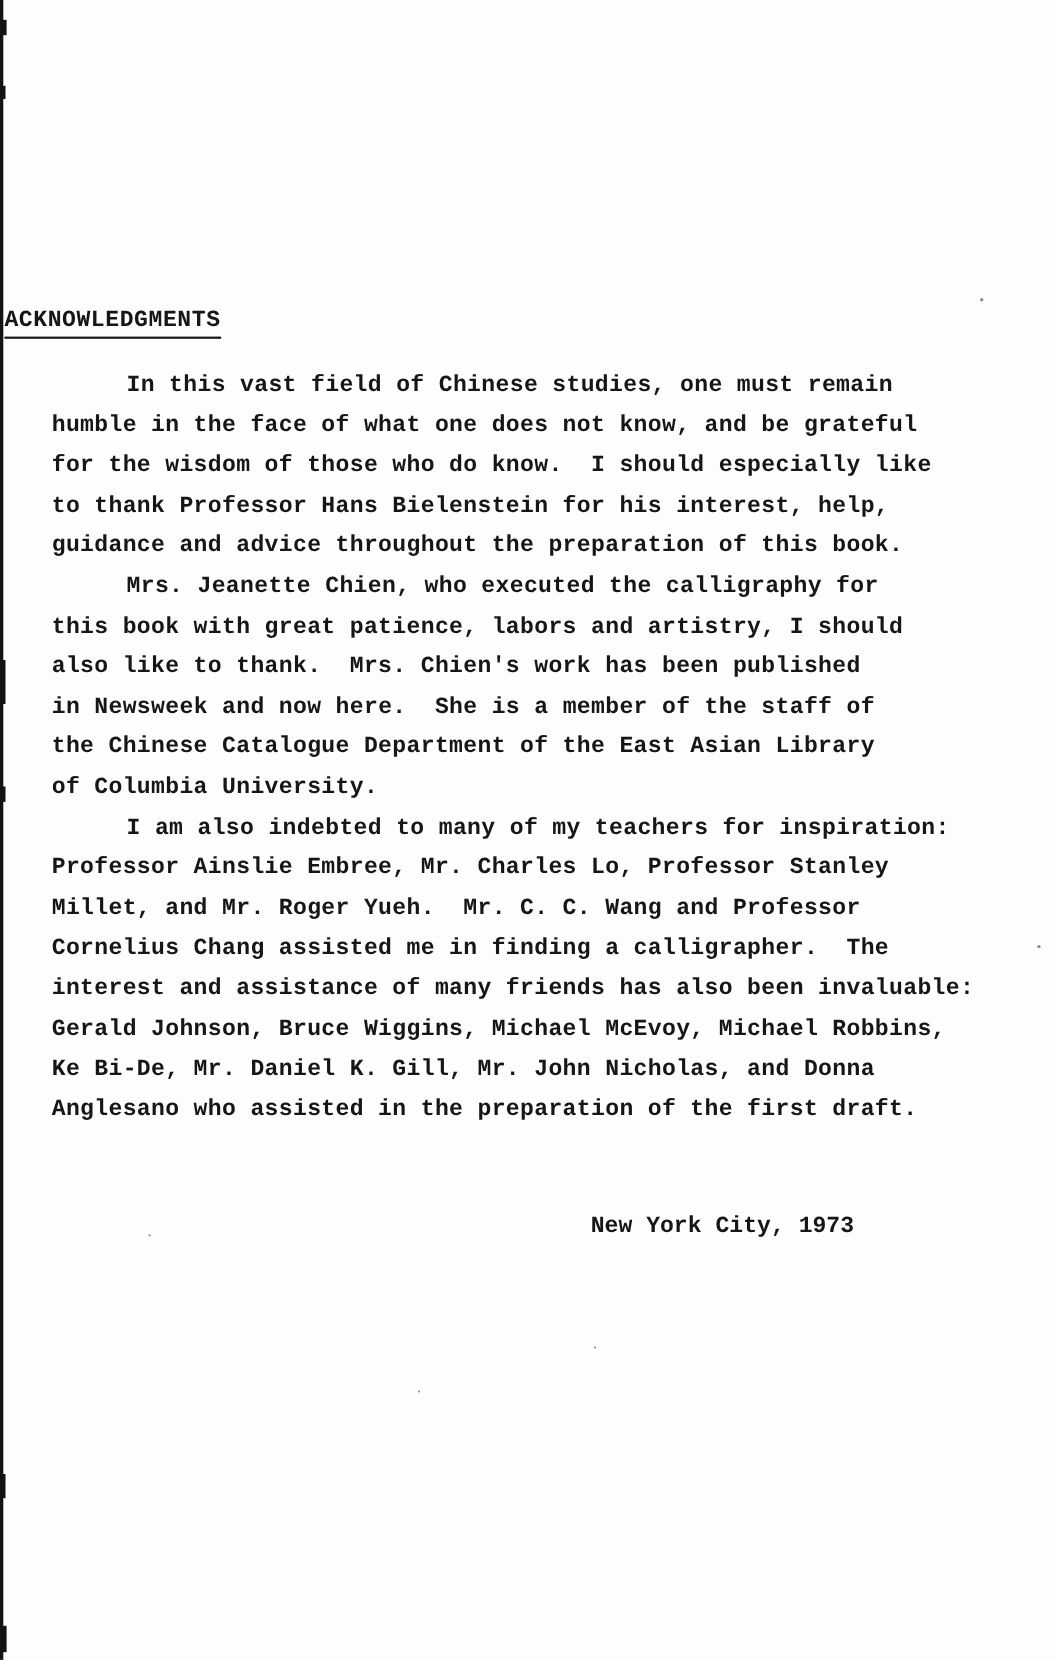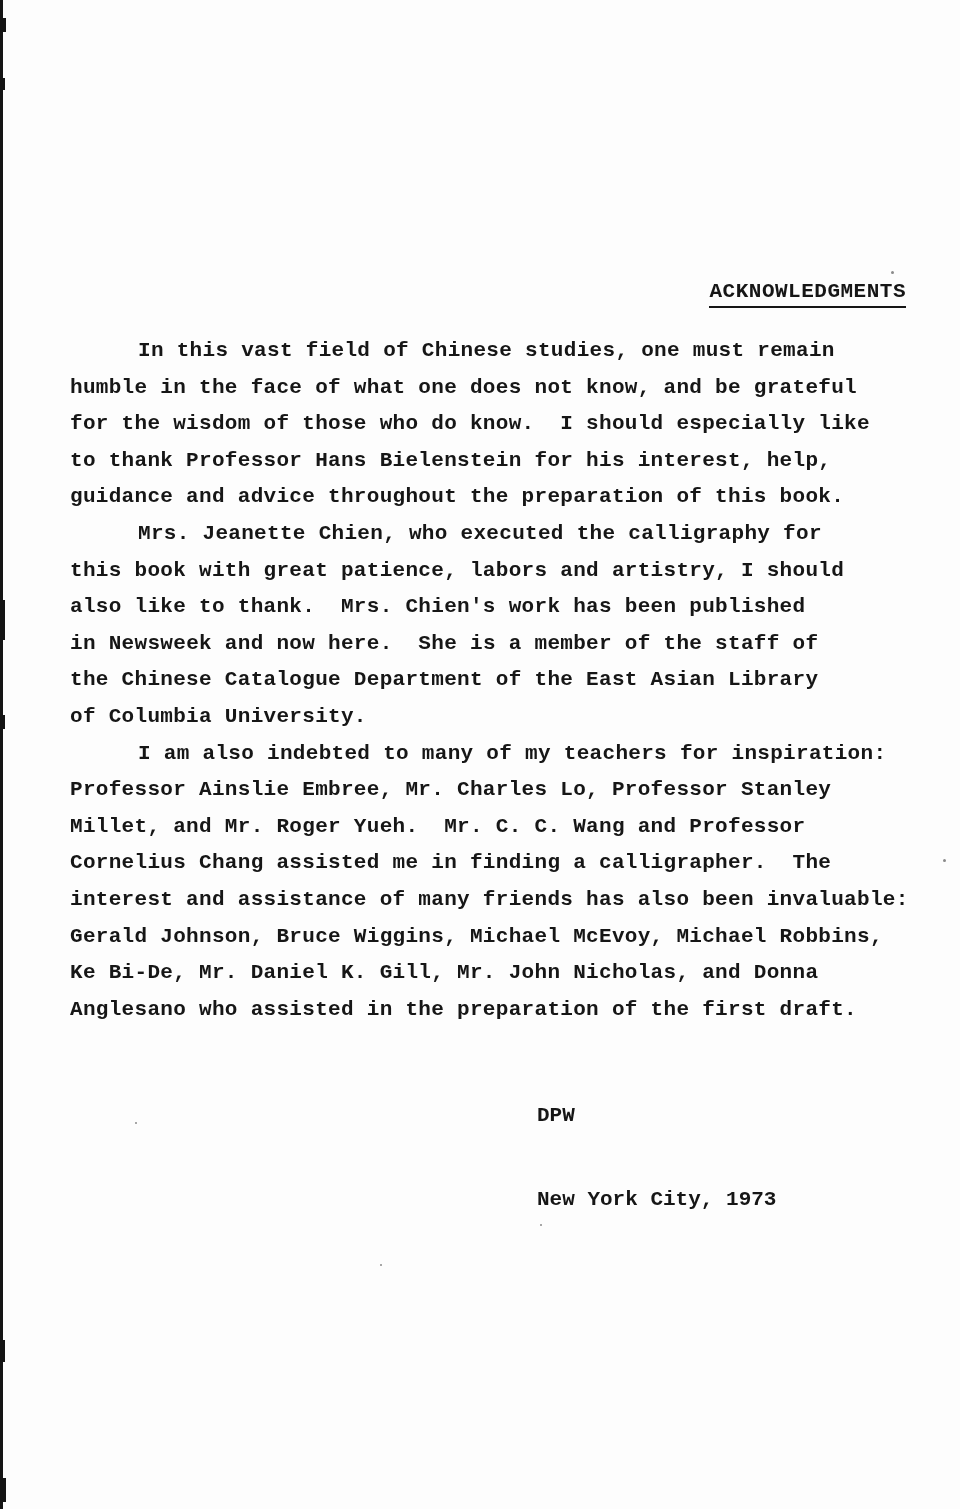--- a/index.html
+++ b/index.html
@@ -19,43 +19,43 @@
     background: var(--edge, #121212);
   }
   .edge-notch {
     position: absolute;
     left: 0;
     background: var(--edge, #121212);
   }
   .page-title {
     position: absolute;
     top: 280px;
-    left: 16px;
+    left: 4px;
     width: 890px;
-    text-align: right;
+    text-align: left;
     font-size: 21px;
     font-weight: bold;
     letter-spacing: 0.5px;
   }
   .page-title .title-text {
     border-bottom: 2px solid var(--ink, #161616);
     padding-bottom: 3px;
   }
   .body-text {
     position: absolute;
     left: 47px;
     top: 333px;
     width: 860px;
     font-size: 21px;
     font-weight: bold;
     line-height: 36.6px;
     letter-spacing: 0.3px;
     white-space: pre;
   }
-  .line { white-space: pre; margin-left: 23px; }
+  .line { white-space: pre; }
   .line.indent { text-indent: 68px; }
   .u { text-decoration-thickness: 2px; text-underline-offset: 4px; }
   .signature {
     position: absolute;
     left: 537px;
     top: 1046px;
     font-size: 21px;
     font-weight: bold;
     line-height: 28px;
     white-space: pre;
@@ -85,17 +85,16 @@
   <div class="speck" style="left:540px; top:1224px; width:2px; height:2px;"></div>
   <div class="speck" style="left:380px; top:1264px; width:2px; height:2px;"></div>
 
   <div class="page-title">
     <span class="title-text">ACKNOWLEDGMENTS</span>
   </div>
 
   <div class="body-text"><div class="line indent"><span>In this vast field of Chinese studies, one must remain</span></div><div class="line"><span>humble in the face of what one does not know, and be grateful</span></div><div class="line"><span>for the wisdom of those who do know.  I should especially like</span></div><div class="line"><span>to thank Professor Hans Bielenstein for his interest, help,</span></div><div class="line"><span>guidance and advice throughout the preparation of this book.</span></div><div class="line indent"><span>Mrs. Jeanette Chien, who executed the calligraphy for</span></div><div class="line"><span>this book with great patience, labors and artistry, I should</span></div><div class="line"><span>also like to thank.  Mrs. Chien's work has been published</span></div><div class="line"><span>in </span><span class="u">Newsweek</span><span> and now here.  She is a member of the staff of</span></div><div class="line"><span>the Chinese Catalogue Department of the East Asian Library</span></div><div class="line"><span>of Columbia University.</span></div><div class="line indent"><span>I am also indebted to many of my teachers for inspiration:</span></div><div class="line"><span>Professor Ainslie Embree, Mr. Charles Lo, Professor Stanley</span></div><div class="line"><span>Millet, and Mr. Roger Yueh.  Mr. C. C. Wang and Professor</span></div><div class="line"><span>Cornelius Chang assisted me in finding a calligrapher.  The</span></div><div class="line"><span>interest and assistance of many friends has also been invaluable:</span></div><div class="line"><span>Gerald Johnson, Bruce Wiggins, Michael McEvoy, Michael Robbins,</span></div><div class="line"><span>Ke Bi-De, Mr. Daniel K. Gill, Mr. John Nicholas, and Donna</span></div><div class="line"><span>Anglesano who assisted in the preparation of the first draft.</span></div></div>
 
   <div class="signature">
-    <div>DPW</div>
     <div>New York City, 1973</div>
   </div>
 
 </div>
 
 </body></html>

